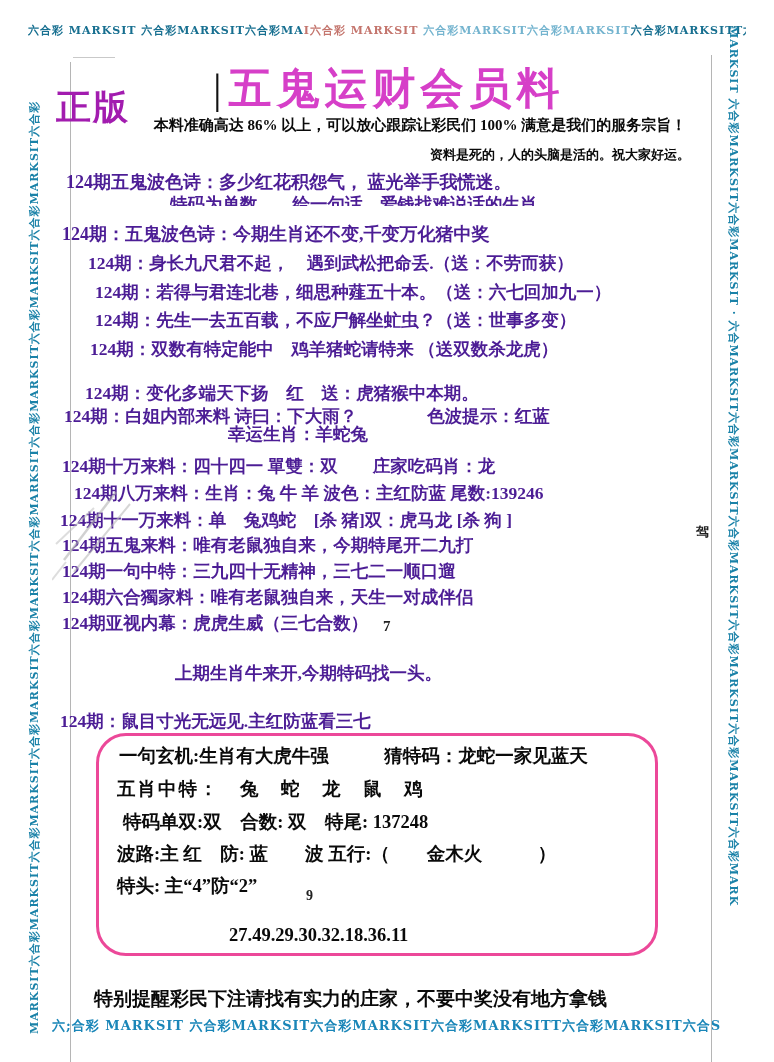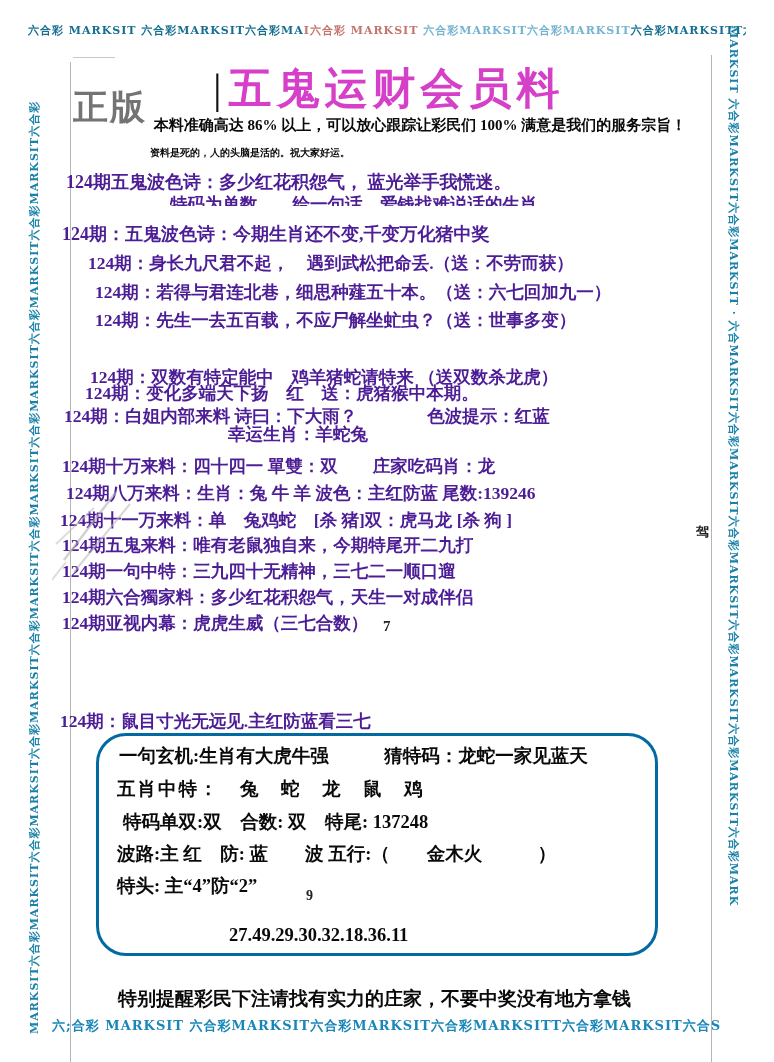--- a/index.html
+++ b/index.html
@@ -13,34 +13,34 @@
   .b-top .mid2{color:#74b4cf;}
   .b-bottom{left:52px;top:1017px;width:668px;font-size:13px;color:#1a86b8;}
   .b-left{left:27px;top:1034px;width:1005px;font-size:11px;color:#1a82a8;
           transform:rotate(-90deg);transform-origin:0 0;}
   .b-right{left:741px;top:26px;width:1005px;font-size:11px;color:#1a82a8;
            transform:rotate(90deg);transform-origin:0 0;}
   
   .vline{position:absolute;width:1px;background:#b5b5b5;}
   .hline{position:absolute;height:1px;background:#c9c9c9;}
   
-  .edition{position:absolute;left:73px;top:84px;font-size:35px;font-weight:bold;color:#737373;letter-spacing:2px;}
+  .edition{position:absolute;left:56px;top:84px;font-size:35px;font-weight:bold;color:#a21caf;letter-spacing:2px;}
   .title{position:absolute;left:213px;top:60px;font-size:43px;font-weight:bold;color:#d63fc8;letter-spacing:5px;white-space:nowrap;}
   .title .bar{color:#111;font-weight:normal;margin-right:2px;}
   .sub1{position:absolute;left:150px;top:116px;width:540px;text-align:center;font-size:15px;font-weight:bold;white-space:nowrap;}
-  .sub2{position:absolute;left:150px;top:146px;width:540px;text-align:left;font-size:10px;font-weight:bold;}
+  .sub2{position:absolute;left:150px;top:146px;width:540px;text-align:right;font-size:13px;font-weight:bold;}
   
   .bline{position:absolute;font-size:17.5px;font-weight:bold;white-space:nowrap;color:#4c1d95;}
   .clipped{height:14px;overflow:hidden;}
   
   .predbox{position:absolute;left:96px;top:733px;width:556px;height:217px;
-           border:3px solid #0369a1;border-radius:30px;}
+           border:3px solid #ec4899;border-radius:30px;}
   .boxline{position:absolute;font-size:18.5px;font-weight:bold;white-space:nowrap;color:#0a0a0a;}
   
-  .footer{position:absolute;left:94px;top:986px;font-size:19px;font-weight:bold;white-space:nowrap;margin-left:24px;}
+  .footer{position:absolute;left:94px;top:986px;font-size:19px;font-weight:bold;white-space:nowrap;}
   
   .artifact{position:absolute;font-weight:bold;color:#222;}
   .scribble{position:absolute;left:52px;top:462px;}
 </style>
 </head>
 <body>
 
 <div class="page">
 
   <div class="bordertext b-top"><span>六合彩 MARKSIT 六合彩MARKSIT六合彩MA</span><span class="mid1">I六合彩 MARKSIT </span><span class="mid2">六合彩MARKSIT六合彩MARKSIT</span><span>六合彩MARKSITT六合彩MARKSIT六</span></div>
@@ -56,31 +56,32 @@
   <div class="title"><span class="bar">|</span><span>五鬼运财会员料</span></div>
   <div class="sub1">本料准确高达 86% 以上，可以放心跟踪让彩民们 100% 满意是我们的服务宗旨！</div>
   <div class="sub2">资料是死的，人的头脑是活的。祝大家好运。</div>
 
   <div class="bline" style="left:66px;top:170px;font-size:18px;">124期五鬼波色诗：多少红花积怨气， 蓝光举手我慌迷。</div>
   <div class="bline clipped" style="left:170px;top:192px;">特码为单数。　给一句话．爱钱找难说话的生肖</div>
   <div class="bline" style="left:62px;top:222px;font-size:18px;">124期：五鬼波色诗：今期生肖还不变,千变万化猪中奖</div>
   <div class="bline" style="left:88px;top:251px;text-align:right;">124期：身长九尺君不起，　遇到武松把命丢.（送：不劳而获）</div>
   <div class="bline" style="left:95px;top:280px;">124期：若得与君连北巷，细思种薤五十本。（送：六七回加九一）</div>
   <div class="bline" style="left:95px;top:308px;">124期：先生一去五百载，不应尸解坐虻虫？（送：世事多变）</div>
-  <div class="bline" style="left:90px;top:365px;">124期：双数有特定能中　鸡羊猪蛇请特来 （送双数杀龙虎）</div>
+  <div class="bline" style="left:90px;top:337px;">124期：双数有特定能中　鸡羊猪蛇请特来 （送双数杀龙虎）</div>
   <div class="bline" style="left:85px;top:381px;">124期：变化多端天下扬　红　送：虎猪猴中本期。</div>
   <div class="bline" style="left:64px;top:404px;">124期：白姐内部来料 诗曰：下大雨？　　　　色波提示：红蓝</div>
   <div class="bline" style="left:228px;top:422px;">幸运生肖：羊蛇兔</div>
   <div class="bline" style="left:62px;top:454px;">124期十万来料：四十四一 單雙：双　　庄家吃码肖：龙</div>
-  <div class="bline" style="left:66px;top:481px;">124期八万来料：生肖：兔 牛 羊 波色：主红防蓝 尾数:139246</div>
+  <div class="bline" style="left:74px;top:481px;">124期八万来料：生肖：兔 牛 羊 波色：主红防蓝 尾数:139246</div>
   <div class="bline" style="left:60px;top:508px;">124期十一万来料：单　兔鸡蛇　[杀 猪]双：虎马龙 [杀 狗 ]</div>
   <div class="bline" style="left:62px;top:533px;">124期五鬼来料：唯有老鼠独自来，今期特尾开二九打</div>
   <div class="bline" style="left:62px;top:559px;">124期一句中特：三九四十无精神，三七二一顺口遛</div>
-  <div class="bline" style="left:62px;top:585px;">124期六合獨家料：多少红花积怨气，天生一对成伴侣</div>
+  <div class="bline" style="left:62px;top:585px;">124期六合獨家料：唯有老鼠独自来，天生一对成伴侣</div>
   <div class="bline" style="left:62px;top:611px;">124期亚视内幕：虎虎生威（三七合数）</div>
+  <div class="bline" style="left:175px;top:661px;">上期生肖牛来开,今期特码找一头。</div>
   <div class="bline" style="left:60px;top:709px;">124期：鼠目寸光无远见.主红防蓝看三七</div>
 
   <div class="predbox">
     <div class="boxline" style="left:20px;top:7px;">一句玄机:生肖有大虎牛强　　　猜特码：龙蛇一家见蓝天</div>
     <div class="boxline" style="left:18px;top:40px;letter-spacing:2px;">五肖中特：　兔　蛇　龙　鼠　鸡</div>
     <div class="boxline" style="left:24px;top:73px;">特码单双:双　合数: 双　特尾: 137248</div>
     <div class="boxline" style="left:18px;top:105px;">波路:主 红　防: 蓝　　波 五行:（　　金木火　　　）</div>
     <div class="boxline" style="left:18px;top:137px;">特头: 主“4”防“2”</div>
     <div class="boxline" style="left:130px;top:189px;">27.49.29.30.32.18.36.11</div>
   </div>

